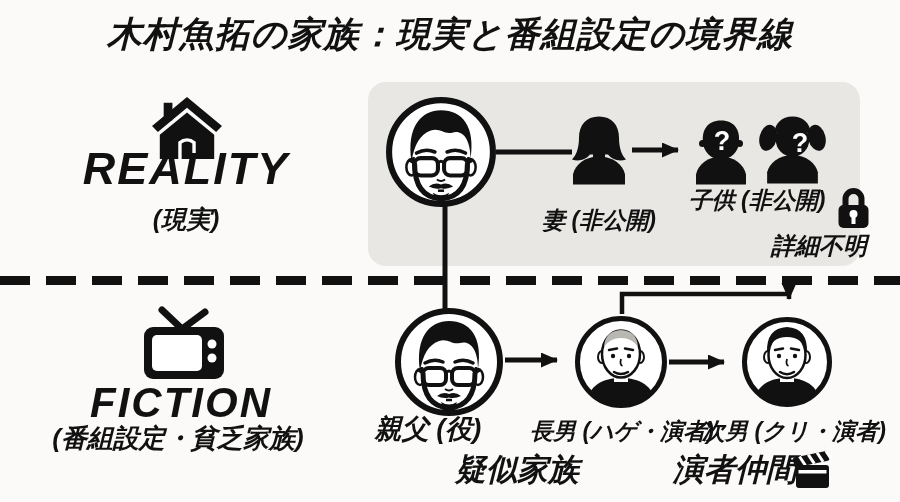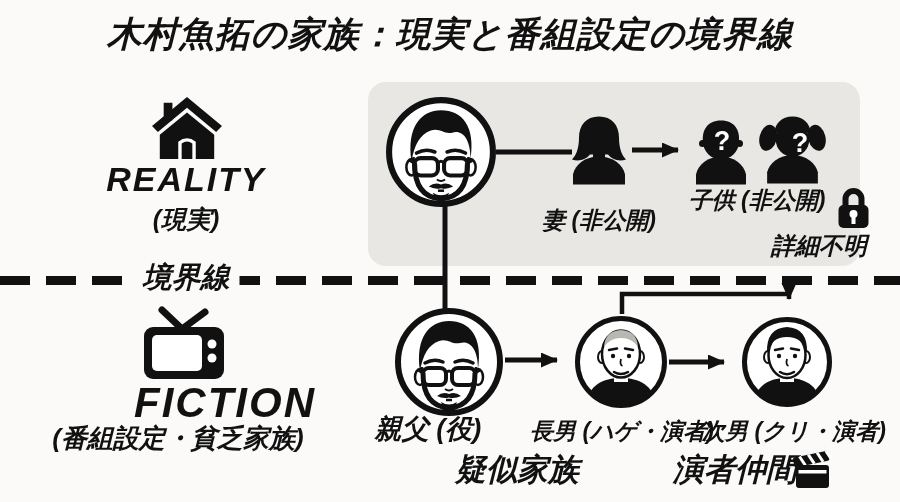--- a/index.html
+++ b/index.html
@@ -12,27 +12,27 @@
   }
   .panel{
     position:absolute; left:368px; top:82px; width:492px; height:184px;
     background:var(--panel); border-radius:18px;
   }
   .lbl{
     position:absolute; transform:translateX(-50%);
     white-space:nowrap; font-weight:bold; color:var(--ink); line-height:1;font-style:italic;
   }
   .title{ left:450px; top:16px; font-size:35px; letter-spacing:1px; }
-  .reality-label{ left:186px; top:162px; font-size:34px; letter-spacing:2px; }
+  .reality-label{ left:186px; top:146px; font-size:45px; letter-spacing:2px; }
   .reality-sub{ left:186px; top:207px; font-size:25px; }
   .boundary-label{
     left:186px; top:263px; font-size:29px; z-index:3;
     background:var(--background); padding:0 10px;
   }
-  .fiction-label{ left:181px; top:382px; font-size:42px; letter-spacing:2px;margin-left:44px; }
+  .fiction-label{ left:181px; top:382px; font-size:42px; letter-spacing:2px; }
   .fiction-sub{ left:178px; top:425px; font-size:26px; }
   .wife-label{ left:599px; top:189px; font-size:23px;margin-top:20px; }
   .children-label{ left:757px; top:189px; font-size:23px; }
   .unknown-label{ left:819px; top:234px; font-size:24px; }
   .father-role-label{ left:428px; top:416px; font-size:27px; }
   .eldest-label{ left:622px; top:420px; font-size:23px; }
   .second-label{ left:794px; top:420px; font-size:23px; }
   .pseudo-label{ left:517px; top:454px; font-size:31px; }
   .performers-label{ left:735px; top:454px; font-size:31px; }
   .dashline{
@@ -182,21 +182,20 @@
     </defs>
     <line x1="496" y1="152" x2="572" y2="152" stroke="#111" stroke-width="5"></line>
     <line x1="632" y1="150" x2="678" y2="150" stroke="#111" stroke-width="5" marker-end="url(#arr)"></line>
     <line x1="445" y1="203" x2="445" y2="312" stroke="#111" stroke-width="5"></line>
     <line x1="505" y1="360" x2="557" y2="360" stroke="#111" stroke-width="5" marker-end="url(#arr)"></line>
     <line x1="669" y1="362" x2="724" y2="362" stroke="#111" stroke-width="5" marker-end="url(#arr)"></line>
     <path d="M622,314 L622,294 L789,294 L789,299" fill="none" stroke="#111" stroke-width="4.5" marker-end="url(#arr)"></path>
   </svg>
 
   <div class="dashline"></div>
-  <div class="lbl boundary-label">境界線</div>
 
   <div class="lbl title">木村魚拓の家族：現実と番組設定の境界線</div>
 
   <svg class="icon" style="left:150px;top:95px;width:74px;height:68px">
       <use href="#sym-house"></use>
     </svg>
   <div class="lbl reality-label">REALITY</div>
   <div class="lbl reality-sub">(現実)</div>
 
   <svg class="icon" style="left:142px;top:306px;width:84px;height:76px">

